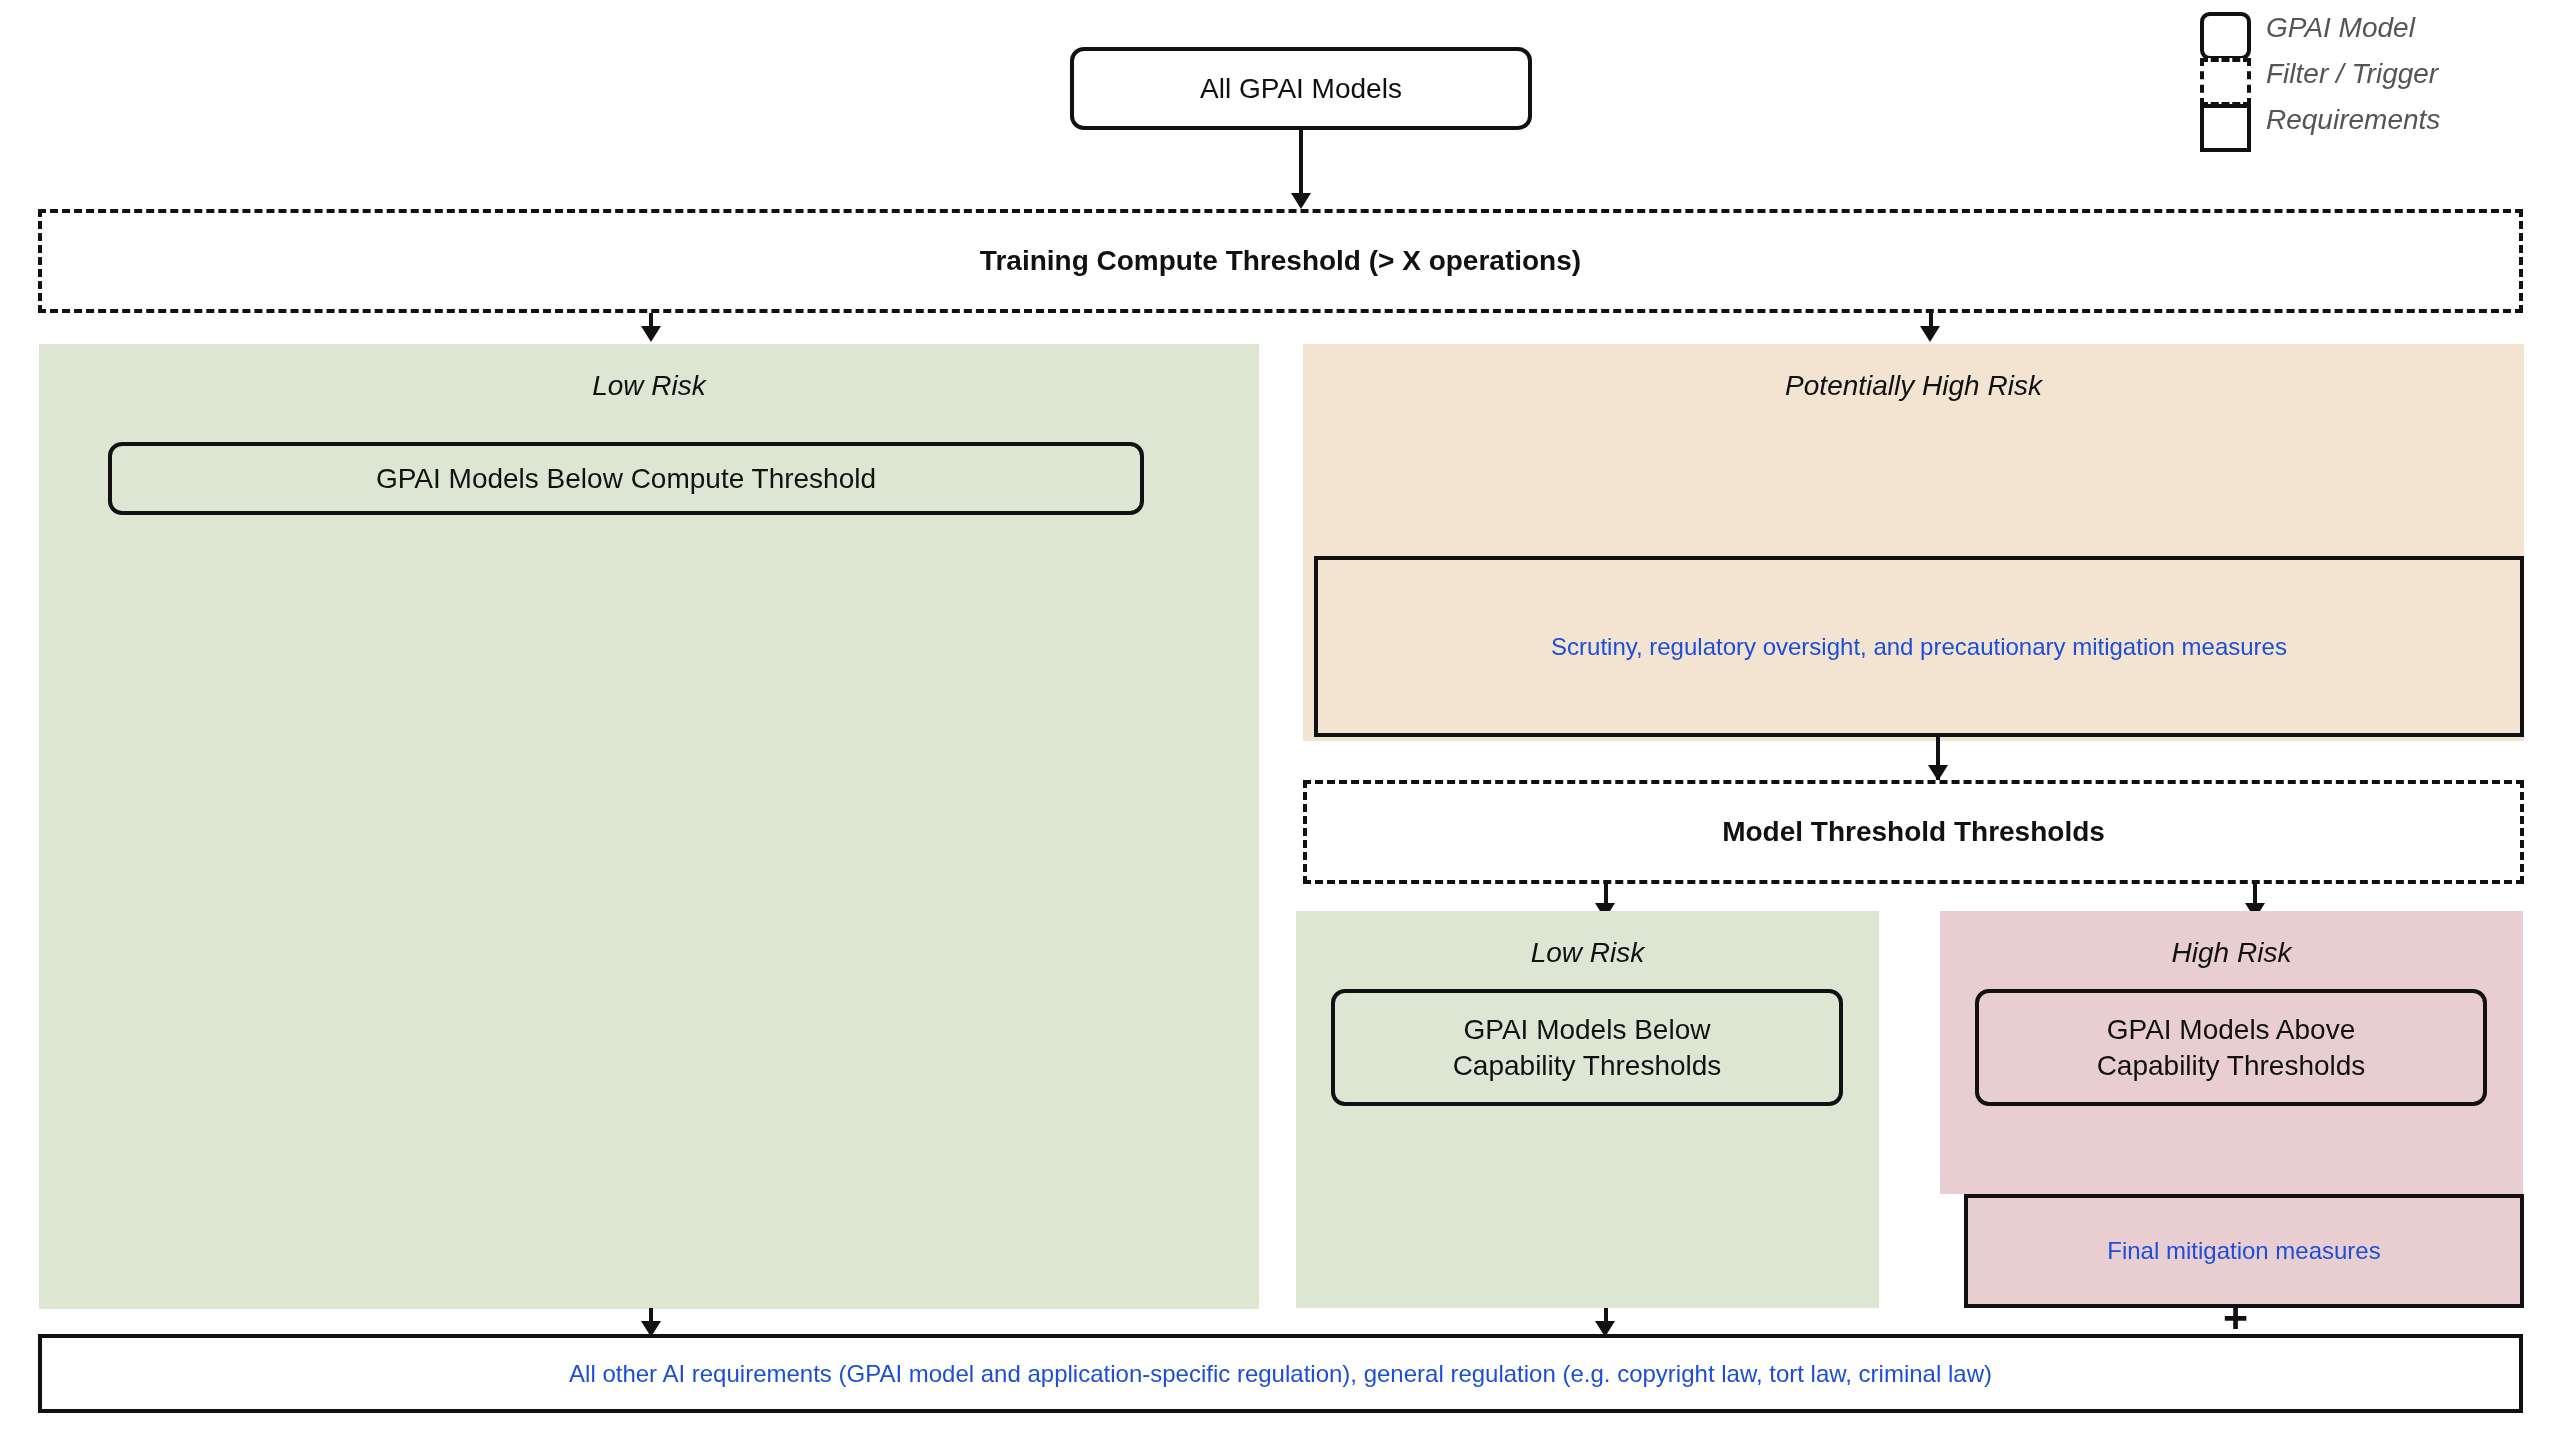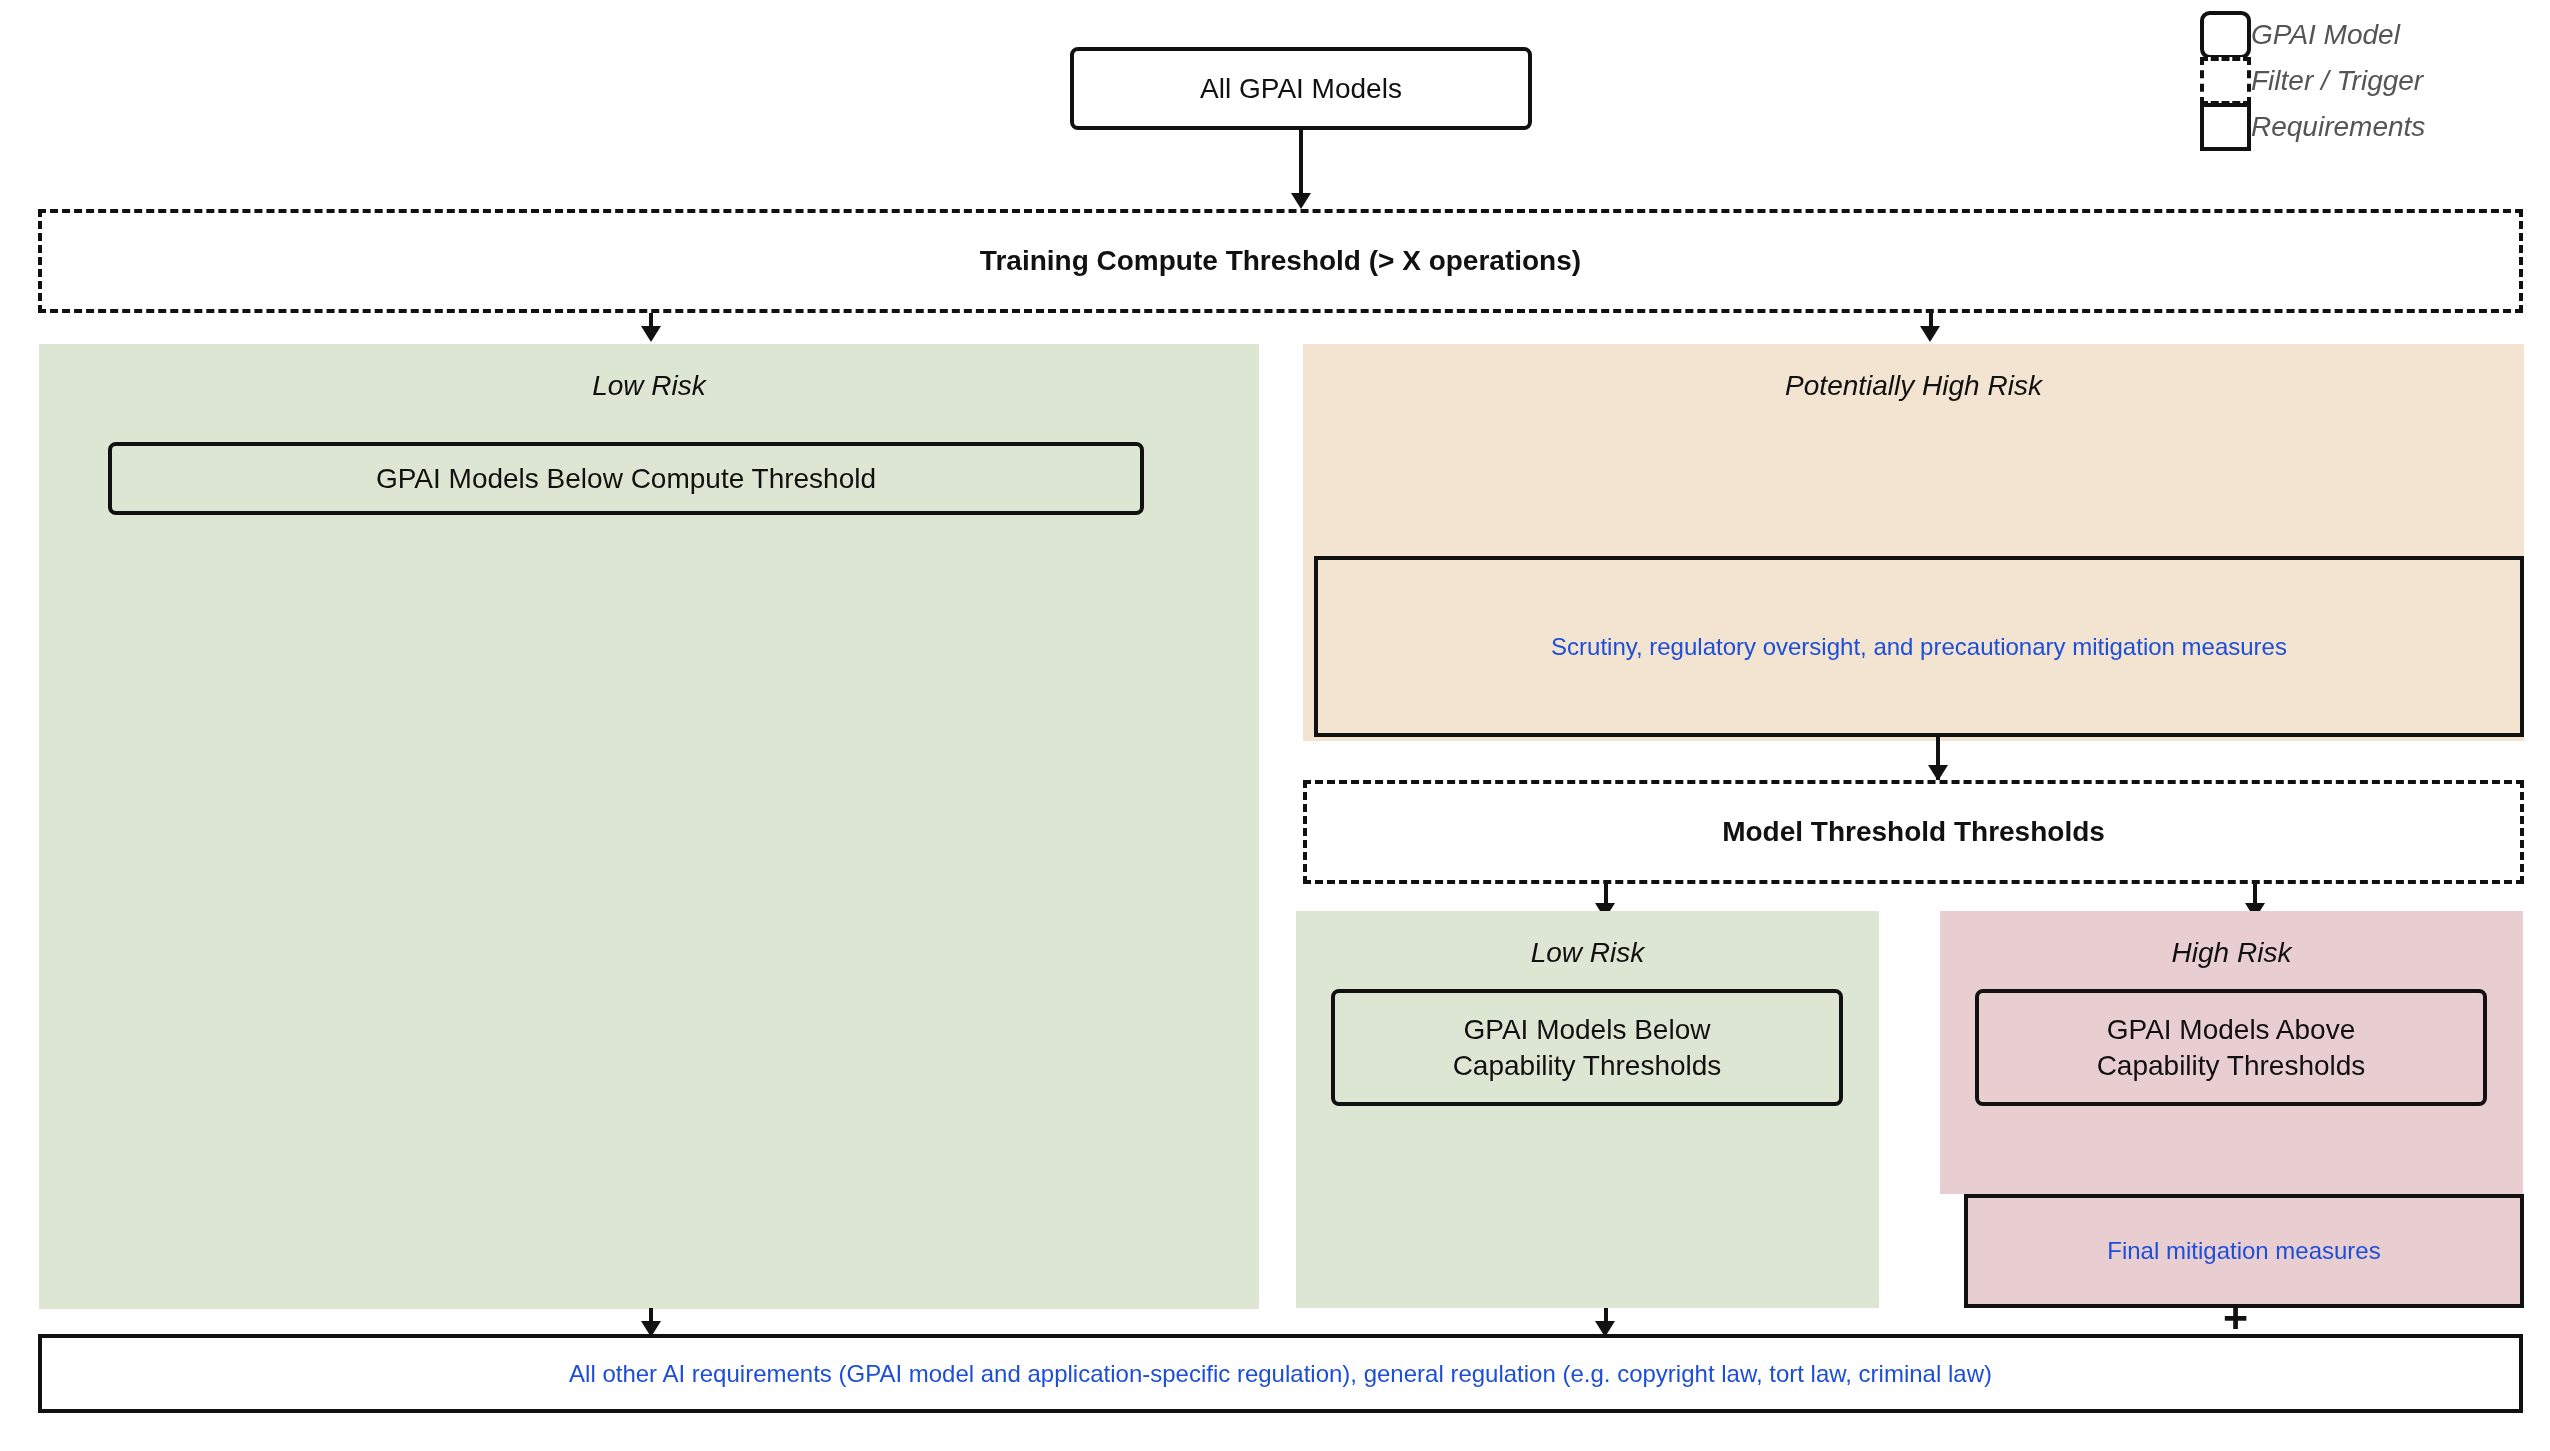--- a/index.html
+++ b/index.html
@@ -17,22 +17,23 @@
     height: 1451px;
     background: #ffffff;
     overflow: hidden;
   }
   .abs { position: absolute; box-sizing: border-box; }
 
   
   .legend { position: absolute; right: 26px; top: 12.4px; width: 324px; }
   .legend-row {
     display: flex;
-    align-items: center;
+    align-items: flex-start;
     height: 46px;
+    gap: 15px;
   }
   .legend-swatch-rounded {
     width: 43px; height: 40px;
     border: 4.1px solid #111111;
     border-radius: 9.7px;
     background: #ffffff;
     flex: 0 0 auto;
   }
   .legend-swatch-dashed {
     width: 43px; height: 40px;
@@ -49,21 +50,21 @@
   .legend-label {
     font-style: italic;
     font-size: 28px;
     color: #555555;
     white-space: nowrap;
   }
 
   
   .node-model {
     border: 4.1px solid #111111;
-    border-radius: 8px;
+    border-radius: 14px;
     background: transparent;
     display: flex;
     align-items: center;
     justify-content: center;
     text-align: center;
     font-size: 28px;
     line-height: 1.28;
     color: #111111;
     padding: 0 14px;
   }

